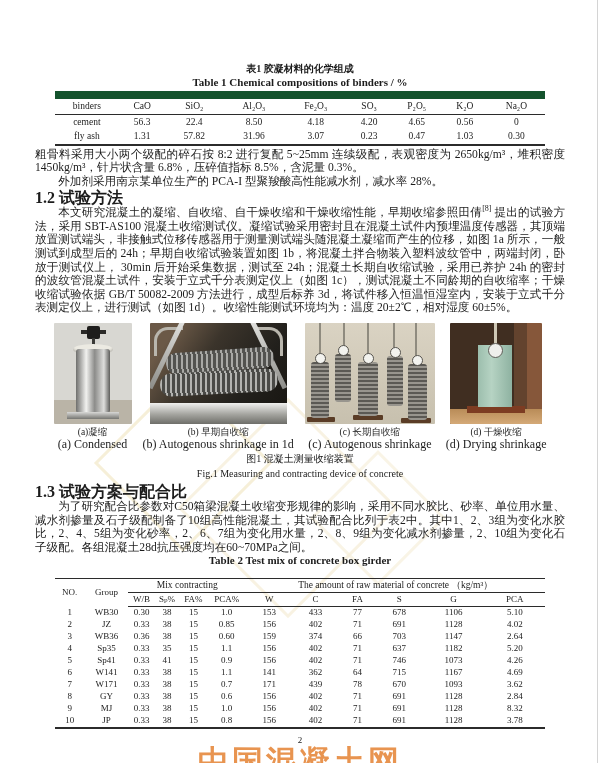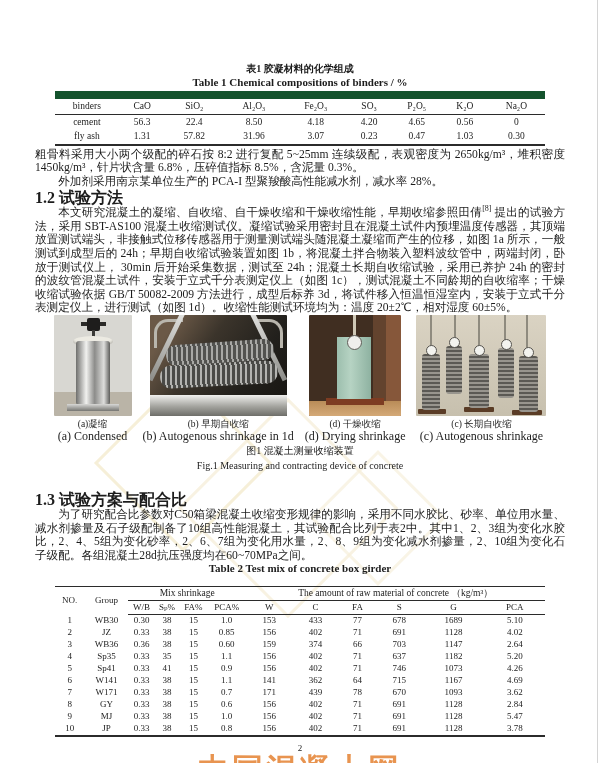--- a/index.html
+++ b/index.html
@@ -31,21 +31,21 @@
   .table1{font-size:9.5px; line-height:12.5px; border-top:8px solid #14532d; border-bottom:2px solid #2b2b2b; margin-bottom:2px;}
   .table1 thead th{border-bottom:1px solid #2b2b2b;}
   .table1 td:first-child, .table1 th:first-child{width:13%;}
 
   .para{ font-size:11.6px; line-height:13.6px; text-align:justify; margin:0; }
   .indent{ text-indent:2em;font-family:Liberation Serif, serif; }
   .heading{ font-size:16px; font-weight:bold; margin:2px 0 1px 0; line-height:15px; }
   sup.ref{ font-size:8px; line-height:0; }
 
   
-  .figure-row{ display:flex; justify-content:center; align-items:flex-end; gap:11px; margin-top:0; }
+  .figure-row{ display:flex; justify-content:center; align-items:flex-end; gap:11px; margin-top:8px; }
   .figure-item{ display:flex; flex-direction:column; align-items:center; }
   .photo{ position:relative; height:101px; overflow:hidden; border-radius:1px; }
   .fig-cap{ font-size:9.5px; line-height:12px; text-align:center; margin-top:2px; white-space:nowrap;}
   .fig-cap-en{ font-size:12px; line-height:12px; text-align:left; white-space:nowrap;}
   .figmain-cap{ text-align:center; font-size:10px; line-height:13px; margin:2px 0 0 0;}
 
   
   .photo-a{ width:78px; background:linear-gradient(#d8d7d2 0 76%, #bab4a7 76% 100%); }
   .pa-sensor{position:absolute;left:33px;top:3px;width:13px;height:13px;background:#1e1d1c;border-radius:2px;}
   .pa-sensor-arm{position:absolute;left:27px;top:7px;width:25px;height:4px;background:#2a2927;}
@@ -167,31 +167,20 @@
           <div class="pb-bar-l"></div>
           <div class="pb-bar-r"></div>
           <div class="pb-tube1"></div>
           <div class="pb-tube2"></div>
           <div class="pb-shelf"></div>
         </div>
         <div class="fig-cap">(b) 早期自收缩</div>
         <div class="fig-cap-en">(b) Autogenous shrinkage in 1d</div>
       </div>
       <div class="figure-item">
-        <div class="photo photo-d">
-          <div class="pd-floor"></div>
-          <div class="pd-base"></div>
-          <div class="pd-prism"></div>
-          <div class="pd-rod"></div>
-          <div class="pd-gauge"></div>
-        </div>
-        <div class="fig-cap">(d) 干燥收缩</div>
-        <div class="fig-cap-en">(d) Drying shrinkage</div>
-      </div>
-      <div class="figure-item">
         <div class="photo photo-c">
           <div class="pc-rod" style="left:14px"></div>
           <div class="pc-rod" style="left:38px"></div>
           <div class="pc-rod" style="left:62px"></div>
           <div class="pc-rod" style="left:88px"></div>
           <div class="pc-rod" style="left:110px"></div>
           <div class="pc-plate" style="left:2px;bottom:2px;width:28px"></div>
           <div class="pc-plate" style="left:48px;bottom:4px;width:30px"></div>
           <div class="pc-plate" style="left:96px;bottom:1px;width:30px"></div>
           <div class="pc-cyl" style="left:6px;bottom:6px;width:18px;height:56px"></div>
@@ -201,36 +190,47 @@
           <div class="pc-cyl" style="left:103px;bottom:4px;width:19px;height:56px"></div>
           <div class="pc-gauge" style="left:10px;top:30px"></div>
           <div class="pc-gauge" style="left:33px;top:22px"></div>
           <div class="pc-gauge" style="left:58px;top:30px"></div>
           <div class="pc-gauge" style="left:85px;top:24px"></div>
           <div class="pc-gauge" style="left:107px;top:32px"></div>
         </div>
         <div class="fig-cap">(c) 长期自收缩</div>
         <div class="fig-cap-en">(c) Autogenous shrinkage</div>
       </div>
+      <div class="figure-item">
+        <div class="photo photo-d">
+          <div class="pd-floor"></div>
+          <div class="pd-base"></div>
+          <div class="pd-prism"></div>
+          <div class="pd-rod"></div>
+          <div class="pd-gauge"></div>
+        </div>
+        <div class="fig-cap">(d) 干燥收缩</div>
+        <div class="fig-cap-en">(d) Drying shrinkage</div>
+      </div>
     </div>
 
     <p class="figmain-cap">图1 混凝土测量收缩装置</p>
     <p class="figmain-cap">Fig.1 Measuring and contracting device of concrete</p>
 
-    <h2 class="heading" style="margin-top:20px">1.3 试验方案与配合比</h2>
+    <h2 class="heading" style="margin-top:4px">1.3 试验方案与配合比</h2>
     <p class="para indent">为了研究配合比参数对C50箱梁混凝土收缩变形规律的影响，采用不同水胶比、砂率、单位用水量、减水剂掺量及石子级配制备了10组高性能混凝土，其试验配合比列于表2中。其中1、2、3组为变化水胶比，2、4、5组为变化砂率，2、6、7组为变化用水量，2、8、9组为变化减水剂掺量，2、10组为变化石子级配。各组混凝土28d抗压强度均在60~70MPa之间。</p>
 
     <p class="tcap tcap-en">Table 2 Test mix of concrete box girder</p>
 
     <table class="table2">
       <thead>
         <tr>
           <th rowspan="2" class="c-no">NO.</th>
           <th rowspan="2" class="c-grp">Group</th>
-          <th colspan="4" class="grp">Mix shrinkage</th>
+          <th colspan="4" class="grp">Mix contracting</th>
           <th colspan="6" class="grp">The amount of raw material of concrete （kg/m³）</th>
         </tr>
         <tr class="sub">
             <th>W/B</th>
             <th>Sₚ%</th>
             <th>FA%</th>
             <th>PCA%</th>
             <th>W</th>
             <th>C</th>
             <th>FA</th>
@@ -244,21 +244,21 @@
             <td>1</td>
             <td>WB30</td>
             <td>0.30</td>
             <td>38</td>
             <td>15</td>
             <td>1.0</td>
             <td>153</td>
             <td>433</td>
             <td>77</td>
             <td>678</td>
-            <td>1689</td>
+            <td>1106</td>
             <td>5.10</td>
           </tr>
           <tr>
             <td>2</td>
             <td>JZ</td>
             <td>0.33</td>
             <td>38</td>
             <td>15</td>
             <td>0.85</td>
             <td>156</td>
@@ -357,21 +357,21 @@
             <td>MJ</td>
             <td>0.33</td>
             <td>38</td>
             <td>15</td>
             <td>1.0</td>
             <td>156</td>
             <td>402</td>
             <td>71</td>
             <td>691</td>
             <td>1128</td>
-            <td>5.47</td>
+            <td>8.32</td>
           </tr>
           <tr>
             <td>10</td>
             <td>JP</td>
             <td>0.33</td>
             <td>38</td>
             <td>15</td>
             <td>0.8</td>
             <td>156</td>
             <td>402</td>

